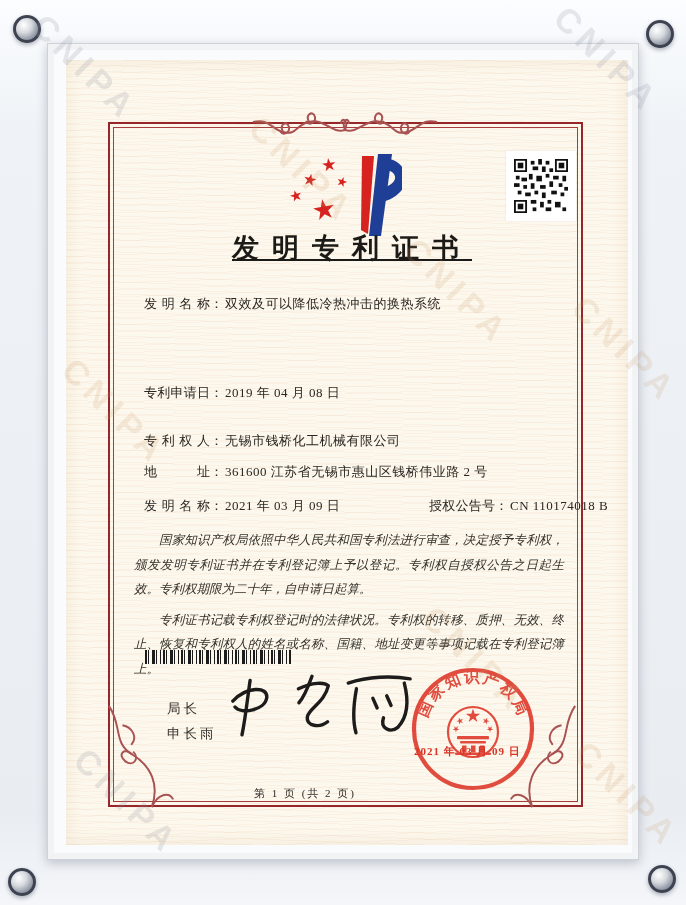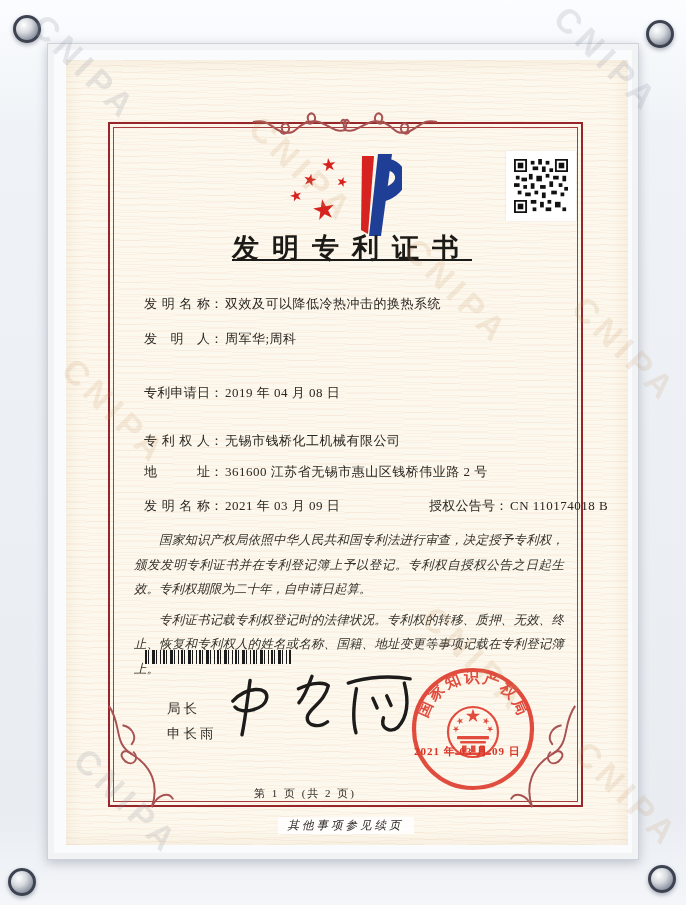--- a/index.html
+++ b/index.html
@@ -165,23 +165,20 @@
           <rect x="17" y="26" width="3" height="2"></rect>
         </g>
       </svg>
     </div>
 
     <div class="title">发明专利证书</div>
 
     <div class="row" style="top:235px">
       <span class="flabel">发明名称</span><span class="colon">：</span><span class="fvalue">双效及可以降低冷热冲击的换热系统</span>
     </div>
-    <div class="row" style="top:270px">
-      <span class="flabel">发明人</span><span class="colon">：</span><span class="fvalue">周军华;周科</span>
-    </div>
     <div class="row" style="top:324px">
       <span class="flabel">专利申请日</span><span class="colon">：</span><span class="fvalue">2019 年 04 月 08 日</span>
     </div>
     <div class="row" style="top:372px">
       <span class="flabel">专利权人</span><span class="colon">：</span><span class="fvalue">无锡市钱桥化工机械有限公司</span>
     </div>
     <div class="row" style="top:403px">
       <span class="flabel">地址</span><span class="colon">：</span><span class="fvalue">361600 江苏省无锡市惠山区钱桥伟业路 2 号</span>
     </div>
     <div class="row" style="top:437px">
@@ -237,23 +234,20 @@
         <rect x="50" y="75" width="26" height="2.6" rx="1"></rect>
         <rect x="52" y="79.5" width="4.5" height="7"></rect>
         <rect x="61" y="79.5" width="4.5" height="7"></rect>
         <rect x="70" y="79.5" width="4.5" height="7"></rect>
         <rect x="45" y="86.5" width="36" height="2.6" rx="1"></rect>
       </g>
     </svg>
     <div class="sealdate">2021 年 03 月 09 日</div>
 
     <div class="pageinfo">第 1 页 (共 2 页)</div>
-    <div class="footnote">
-      <span>其他事项参见续页</span>
-    </div>
   </div>
 
   <div class="wm wm-gray" style="left:18px;top:48px;">CNIPA</div>
   <div class="wm wm-gray" style="left:540px;top:40px;">CNIPA</div>
   <div class="wm wm-warm" style="left:235px;top:150px;">CNIPA</div>
   <div class="wm wm-warm" style="left:390px;top:272px;">CNIPA</div>
   <div class="wm wm-warm" style="left:48px;top:392px;">CNIPA</div>
   <div class="wm wm-warm" style="left:558px;top:330px;">CNIPA</div>
   <div class="wm wm-warm" style="left:408px;top:640px;">CNIPA</div>
   <div class="wm wm-gray" style="left:60px;top:782px;">CNIPA</div>

